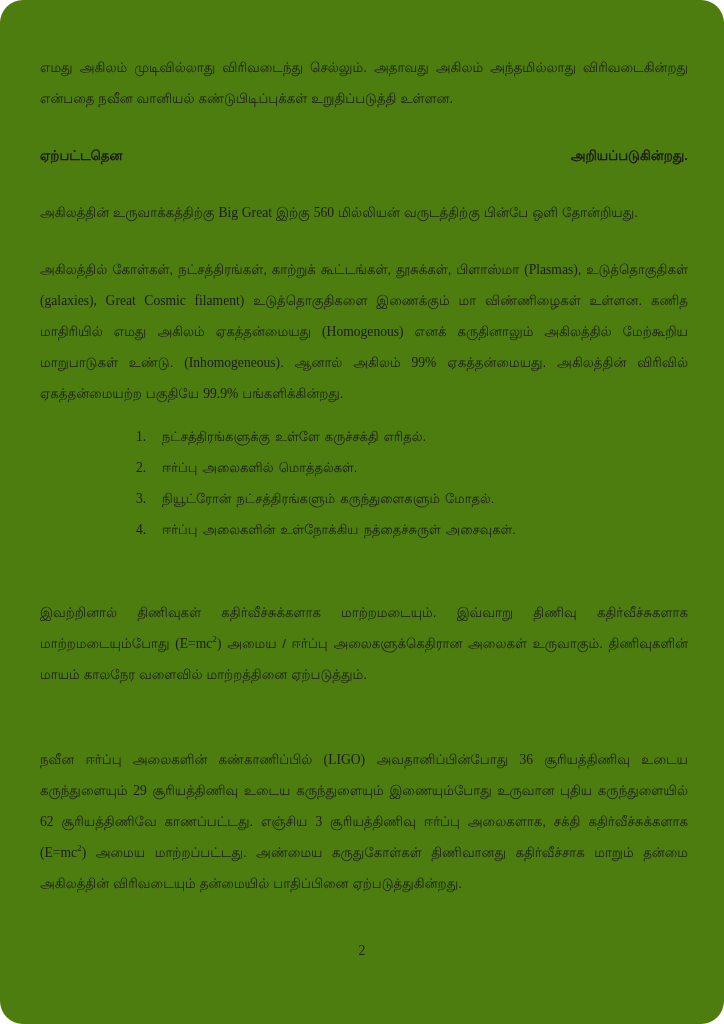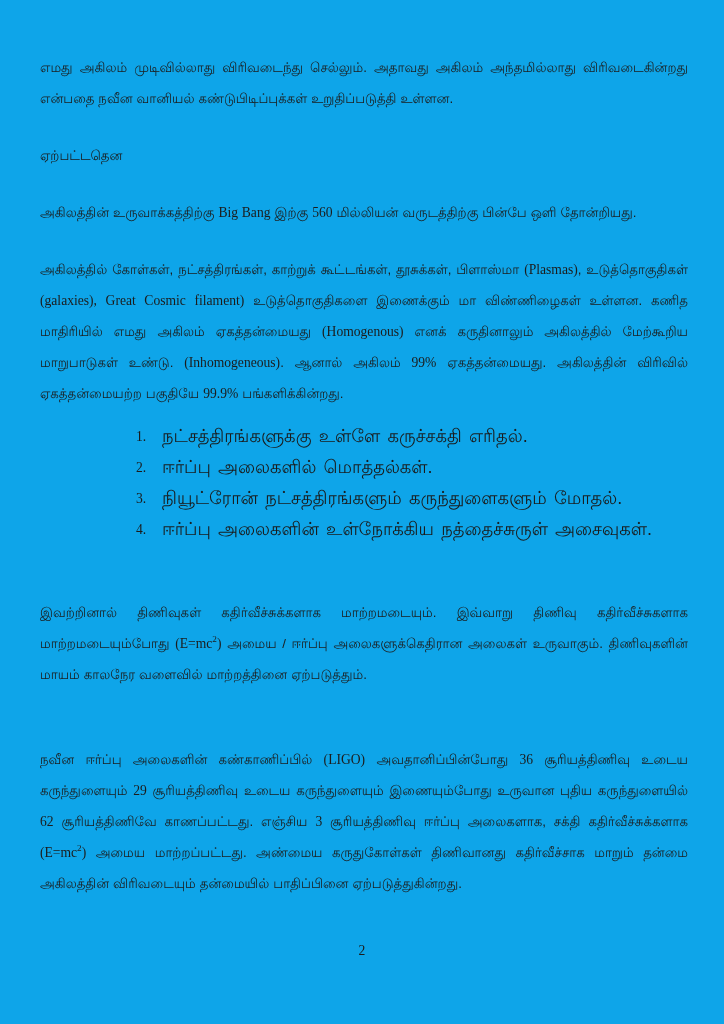--- a/index.html
+++ b/index.html
@@ -6,25 +6,26 @@
   html, body {
     margin: 0;
     padding: 0;
     background: #ffffff;
   }
 
   .page {
     position: relative;
     width: 724px;
     height: 1024px;
-    background: #0ea5e9;
+    background: #4d7c0f;
     overflow: hidden;
     box-sizing: border-box;
     font-family: "Liberation Sans", "DejaVu Sans", sans-serif;
     color: #1a1a1a;
+    border-radius: 23px;
   }
 
   .content {
     position: absolute;
     left: 40px;
     top: 52px;
     width: 648px;
   }
 
   
@@ -57,33 +58,34 @@
     height: 2px;
   }
 
   
   .split-line {
     display: flex;
     justify-content: space-between;
     align-items: baseline;
     font-size: 13.3px;
     line-height: 31px;
+    font-weight: bold;
   }
 
   ol.numlist {
     margin: 10px 0 0 0;
     padding: 0 0 0 96px;
     list-style: none;
     counter-reset: li;
   }
 
   ol.numlist li {
     counter-increment: li;
     position: relative;
-    font-size: 18px;
+    font-size: 13px;
     line-height: 31px;
     padding-left: 26px;
     word-spacing: 0.12em;
   }
 
   ol.numlist li::before {
     content: counter(li) ".";
     position: absolute;
     left: 0;
     top: 0;
@@ -108,25 +110,26 @@
 <div class="page">
 
   <div class="content">
 
     <p class="para">எமது அகிலம் முடிவில்லாது விரிவடைந்து செல்லும். அதாவது அகிலம் அந்தமில்லாது விரிவடைகின்றது என்பதை நவீன வானியல் கண்டுபிடிப்புக்கள் உறுதிப்படுத்தி உள்ளன.</p>
 
     <div class="gap-para"></div>
 
     <div class="split-line">
       <span>ஏற்பட்டதென</span>
+      <span>அறியப்படுகின்றது.</span>
     </div>
 
     <div class="gap-para"></div>
 
-    <p class="para"><span>அகிலத்தின் உருவாக்கத்திற்கு </span><span class="lat">Big Bang</span><span> இற்கு </span><span class="lat">560</span><span> மில்லியன் வருடத்திற்கு பின்பே ஒளி தோன்றியது.</span></p>
+    <p class="para"><span>அகிலத்தின் உருவாக்கத்திற்கு </span><span class="lat">Big Great</span><span> இற்கு </span><span class="lat">560</span><span> மில்லியன் வருடத்திற்கு பின்பே ஒளி தோன்றியது.</span></p>
 
     <div class="gap-para"></div>
 
     <p class="para"><span>அகிலத்தில் கோள்கள், நட்சத்திரங்கள், காற்றுக் கூட்டங்கள், தூசுக்கள், பிளாஸ்மா </span><span class="lat">(Plasmas)</span><span>, உடுத்தொகுதிகள் </span><span class="lat">(galaxies), Great Cosmic filament)</span><span> உடுத்தொகுதிகளை இணைக்கும் மா விண்ணிழைகள் உள்ளன. கணித மாதிரியில் எமது அகிலம் ஏகத்தன்மையது </span><span class="lat">(Homogenous)</span><span> எனக் கருதினாலும் அகிலத்தில் மேற்கூறிய மாறுபாடுகள் உண்டு. </span><span class="lat">(Inhomogeneous)</span><span>. ஆனால் அகிலம் </span><span class="lat">99%</span><span> ஏகத்தன்மையது. அகிலத்தின் விரிவில் ஏகத்தன்மையற்ற பகுதியே </span><span class="lat">99.9%</span><span> பங்களிக்கின்றது.</span></p>
 
     <div class="gap-small"></div>
 
 
     <ol class="numlist">
       <li>நட்சத்திரங்களுக்கு உள்ளே கருச்சக்தி எரிதல்.</li>

